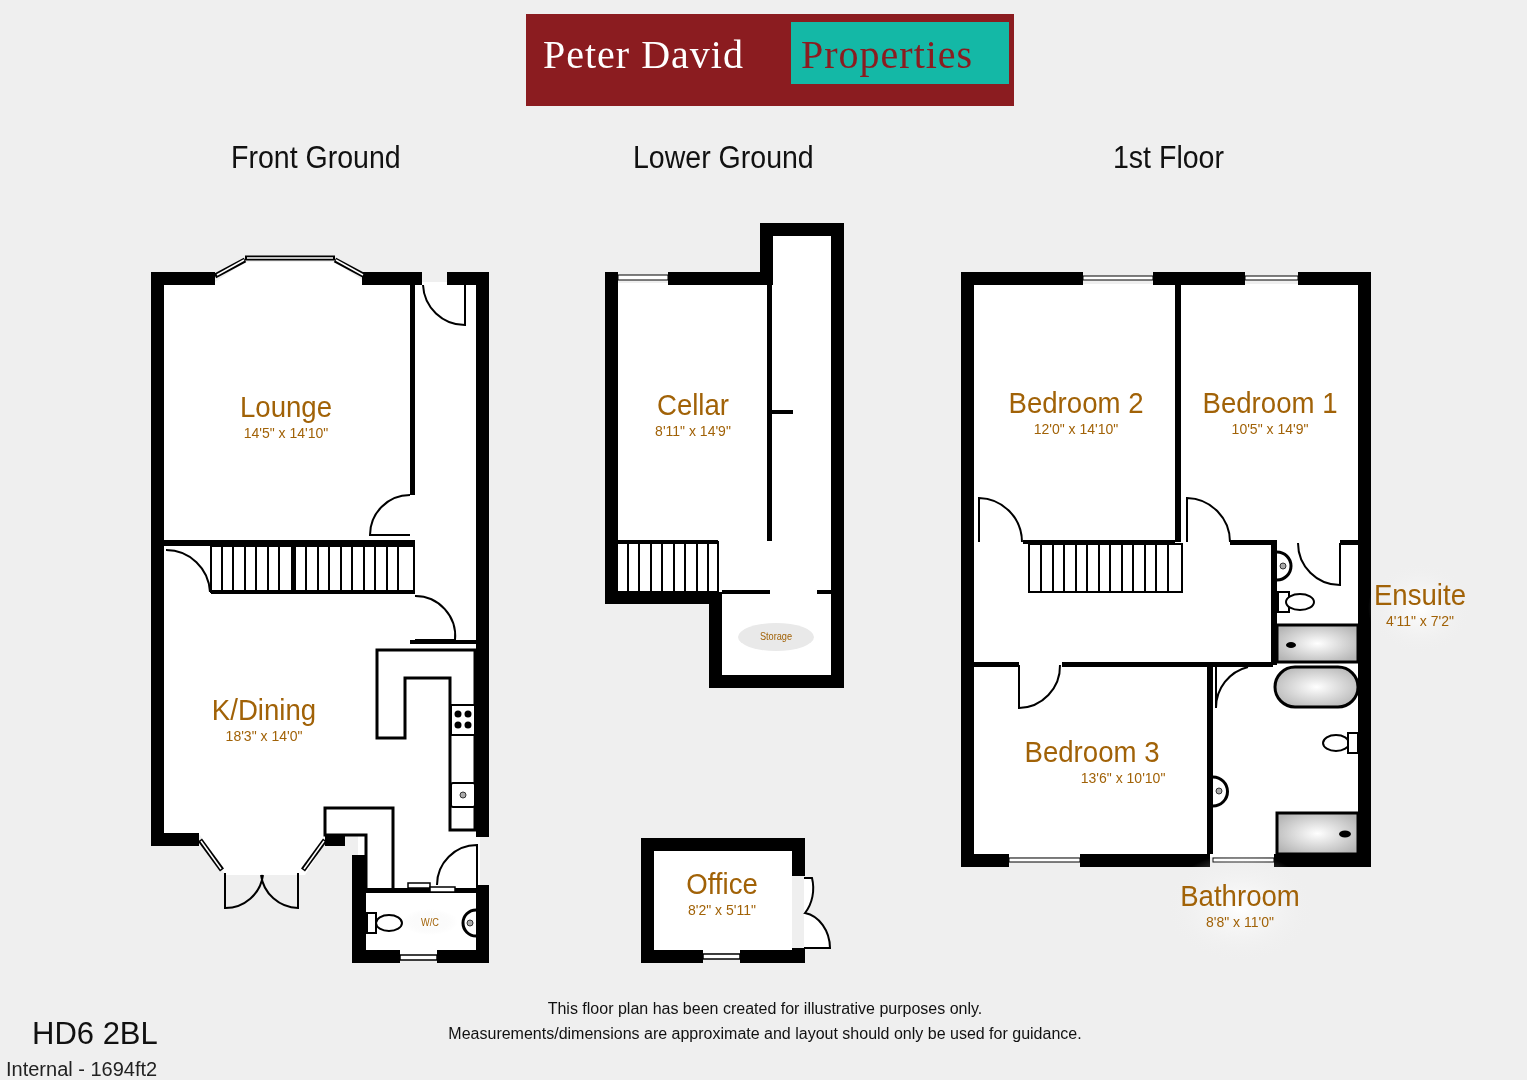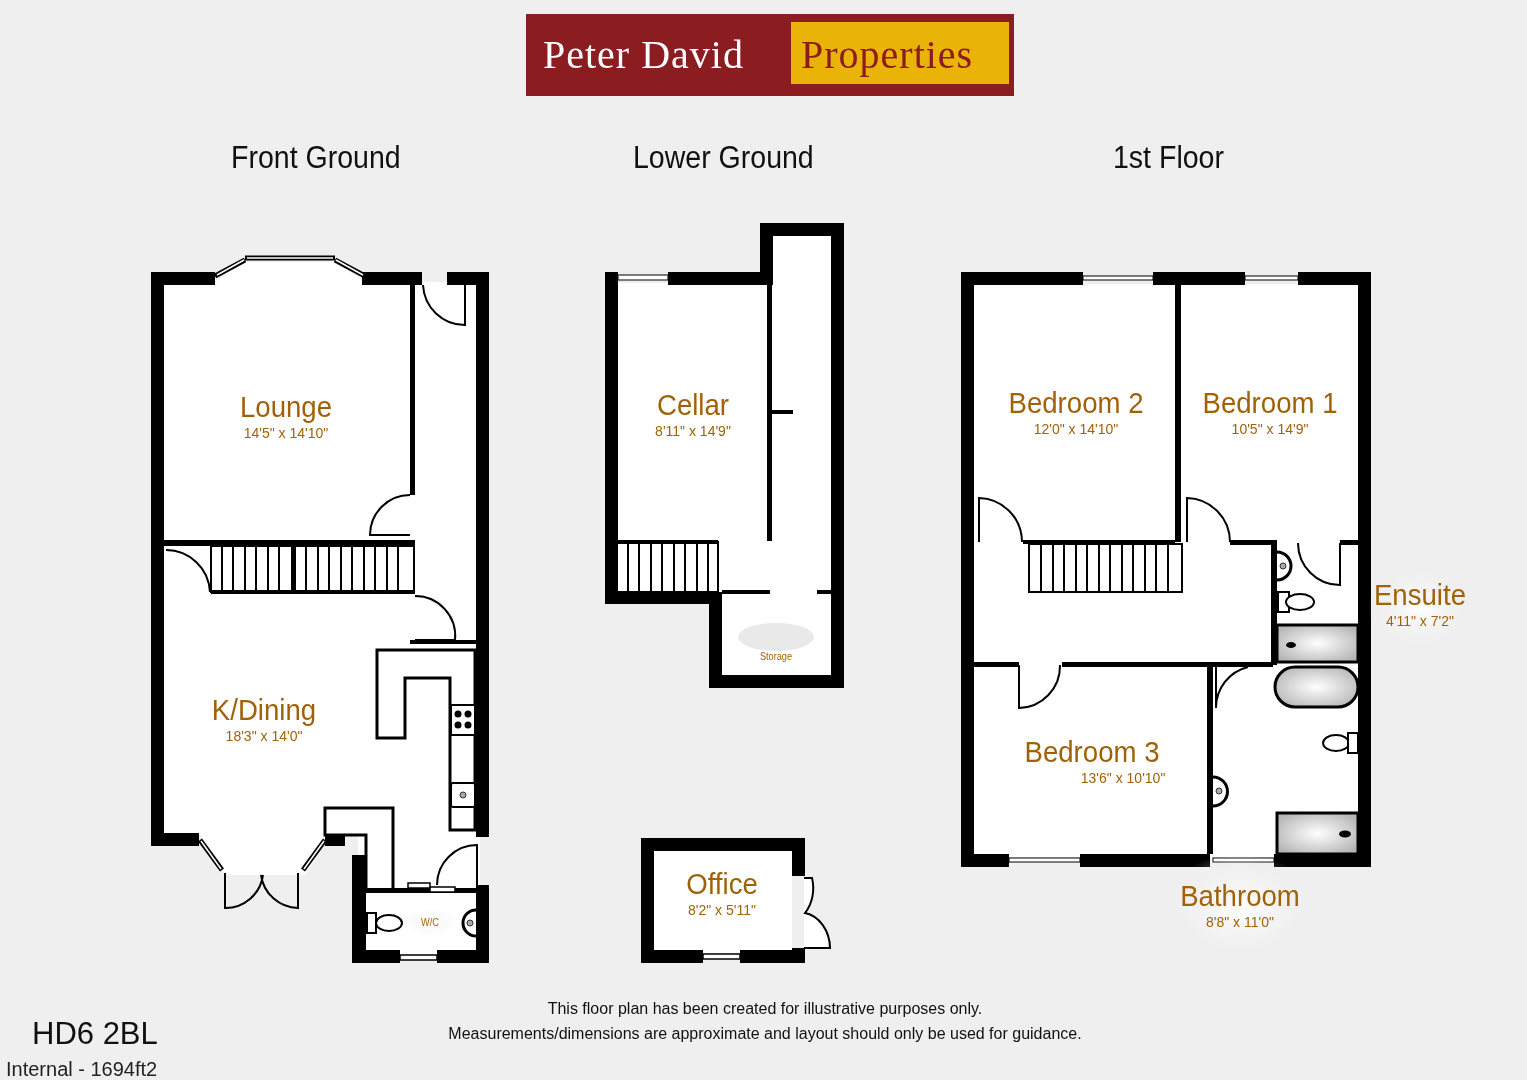--- a/index.html
+++ b/index.html
@@ -1,19 +1,19 @@
 <!DOCTYPE html>
 <html><head>
 <meta charset="utf-8">
 <style>
   html, body { margin:0; padding:0; }
   body { width:1527px; height:1080px; background:#efefef; position:relative; overflow:hidden; font-family:"Liberation Sans", sans-serif; }
-  .logo { position:absolute; left:526px; top:14px; width:488px; height:82px; background:#8b1c20; box-sizing:border-box; border:3px solid #8b1c20; }
+  .logo { position:absolute; left:526px; top:14px; width:488px; height:92px; background:#8b1c20; box-sizing:border-box; border:3px solid #8b1c20; }
   .logo .left { position:absolute; left:14px; top:14px; font-family:"Liberation Serif", serif; font-size:40px; color:#fff; letter-spacing:1px; }
-  .logo .right { position:absolute; left:262px; top:5px; width:218px; height:62px; background:#eab308; }
+  .logo .right { position:absolute; left:262px; top:5px; width:218px; height:62px; background:#14b8a6; }
   .logo .right span { position:absolute; left:10px; top:9px; font-family:"Liberation Serif", serif; font-size:40px; color:#8b1c20; letter-spacing:1px; }
   .floor-title { position:absolute; top:140px; font-size:31px; color:#111; transform:scaleX(0.92); transform-origin:left top; white-space:nowrap; }
   svg.plan { position:absolute; left:0; top:0; }
   .room { position:absolute; text-align:center; color:#a16207; transform:translateX(-50%); white-space:nowrap; }
   .room .name { font-size:30px; line-height:34px; transform:scaleX(0.92); display:block; }
   .room .dim { font-size:14px; line-height:18px; display:block; }
   .room.small .name { font-size:10px; line-height:12px; }
   .disclaimer { position:absolute; left:380px; top:996px; width:770px; text-align:center; font-size:16px; line-height:25px; color:#111; }
   .postcode { position:absolute; left:6px; top:1016px; font-size:31px; color:#111;margin-left:26px; }
   .area { position:absolute; left:6px; top:1058px; font-size:20px; color:#222; }
@@ -263,21 +263,21 @@
   <span class="name">K/Dining</span>
   <span class="dim">18'3" x 14'0"</span>
 </div>
 <div class="room small" style="left:430px; top:917px;">
   <span class="name">W/C</span>
 </div>
 <div class="room" style="left:693px; top:388px;">
   <span class="name">Cellar</span>
   <span class="dim">8'11" x 14'9"</span>
 </div>
-<div class="room small" style="left:776px; top:631px;margin-top:20px;">
+<div class="room small" style="left:776px; top:631px;">
   <span class="name">Storage</span>
 </div>
 <div class="room" style="left:722px; top:867px;">
   <span class="name">Office</span>
   <span class="dim">8'2" x 5'11"</span>
 </div>
 <div class="room" style="left:1076px; top:386px;">
   <span class="name">Bedroom 2</span>
   <span class="dim">12'0" x 14'10"</span>
 </div>

